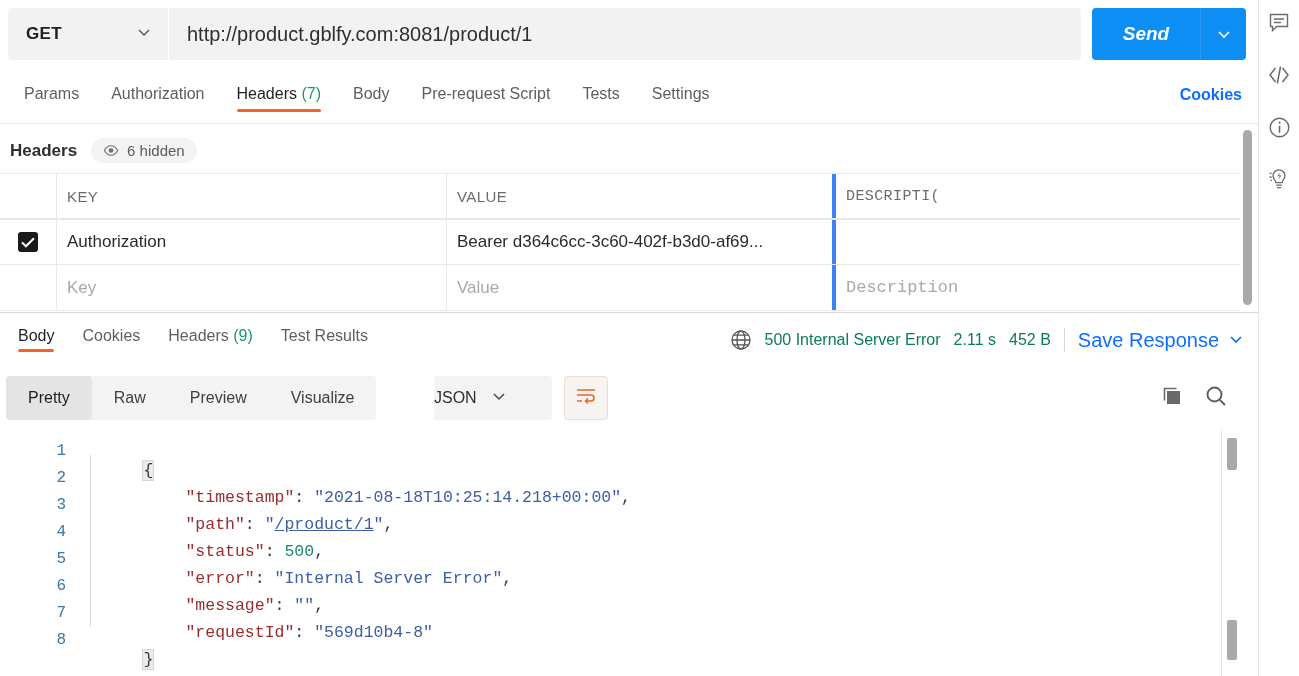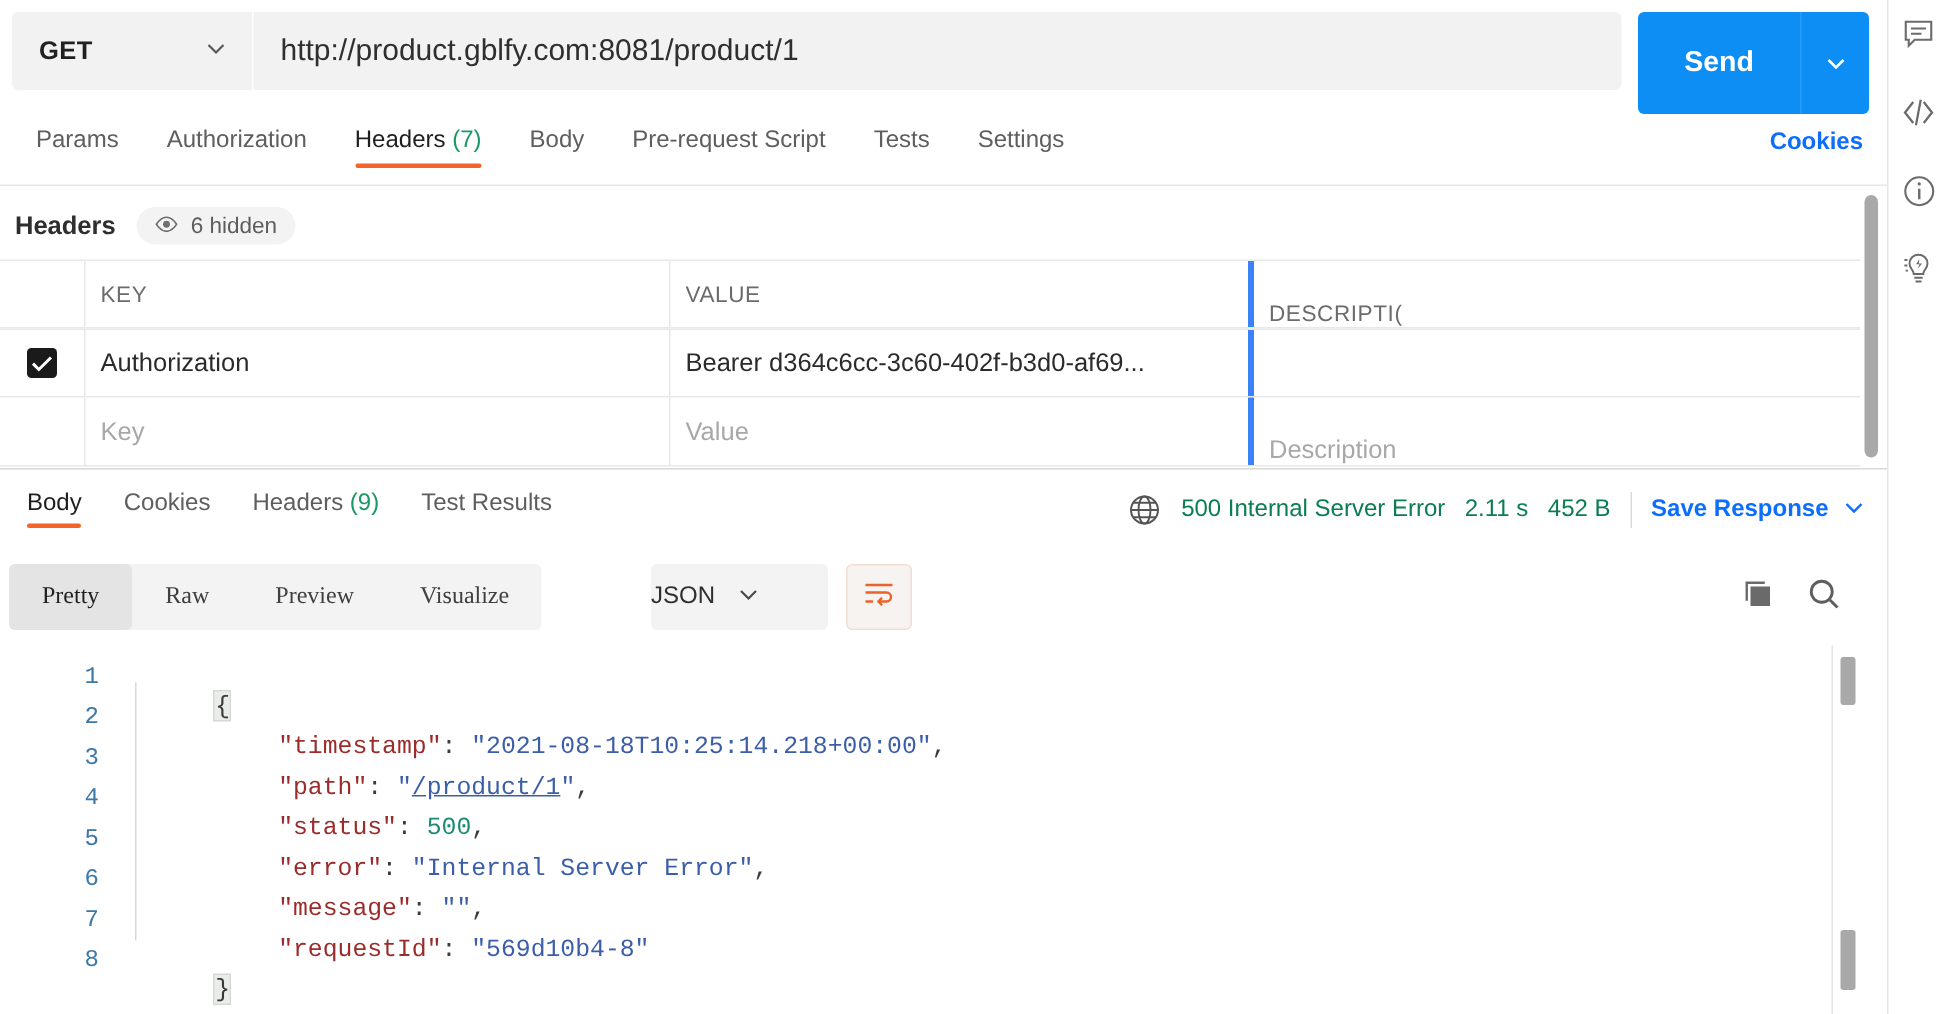--- a/index.html
+++ b/index.html
@@ -32,22 +32,22 @@
     padding: 0 16px 0 18px; cursor: pointer;
   }
   .method-label { font-size: 17px; font-weight: bold; letter-spacing: .3px; color: #212121; }
   .url-field {
     position: absolute; left: 169px; top: 8px; width: 912px; height: 52px;
     background: #f2f2f2; border-radius: 0 4px 4px 0;
     display: flex; align-items: center; padding: 0 18px;
     font-size: 20px; color: #2f2f2f; cursor: text;
   }
   .send-wrap {
-    position: absolute; left: 1092px; top: 8px; width: 154px; height: 68px;
-    background: #0d8ef5; border-radius: 4px; display: flex; align-items: center; cursor: pointer;
+    position: absolute; left: 1092px; top: 8px; width: 154px; height: 52px;
+    background: #0d8ef5; border-radius: 4px; display: flex; align-items: center; cursor: pointer; font-style: italic;
   }
   .send-btn { flex: 1; display: flex; align-items: center; justify-content: center;
     color: #fff; font-size: 19px; font-weight: bold; height: 100%; }
   .send-caret { width: 46px; height: 100%; display: flex; align-items: center;
     justify-content: center; color: #fff; border-left: 1px solid #2a9cf7; }
 
   
   .reqtabs { position: absolute; left: 0; top: 76px; width: 1258px; height: 48px;
     border-bottom: 1px solid #e8e8e8; }
   .tabstrip { display: flex; align-items: flex-start; height: 100%; padding-left: 8px; text-align: center; }
@@ -70,21 +70,21 @@
 
   .tbl { position: absolute; left: 0; top: 173px; width: 1240px; }
   .trow { display: flex; border-top: 1px solid #e8e8e8; border-bottom: 1px solid #e8e8e8; height: 46px; }
   .trow + .trow { border-top: none; }
   .c-check { width: 57px; border-right: 1px solid #e8e8e8; display: flex;
     align-items: center; justify-content: center; }
   .c-key { width: 390px; border-right: 1px solid #e8e8e8; display: flex; align-items: center;
     padding-left: 10px; }
   .c-val { width: 389px; border-right: 4px solid #3b82f6; display: flex; align-items: center;
     padding-left: 10px; overflow: hidden; }
-  .c-desc { flex: 1; display: flex; align-items: flex-end; padding-left: 10px; overflow: hidden; }
+  .c-desc { flex: 1; display: flex; align-items: center; padding-left: 10px; overflow: hidden; font-family: Liberation Mono, monospace; }
   .hdr-cell { font-size: 15px; color: #6b6b6b; letter-spacing: .4px; }
   .cell-text { font-size: 17px; color: #2b2b2b; white-space: nowrap; }
   .cell-ph { font-size: 17px; color: #a8a8a8; white-space: nowrap; }
   .chk { width: 20px; height: 20px; background: #1a1a1a; border-radius: 3px;
     display: flex; align-items: center; justify-content: center; cursor: pointer; }
   .chk svg { display: block; }
   .hdr-actions { display: flex; align-items: center; height: 46px; }
   .hact { display: flex; align-items: center; justify-content: center; height: 46px;
     border-left: 1px solid #e8e8e8; cursor: pointer; font-size: 16px; color: #2b2b2b; }
   .hact.dots { width: 58px; letter-spacing: 1px; font-size: 13px; color: #3a3a3a; }
@@ -104,27 +104,27 @@
   .rtab { position: relative; padding: 9px 14px 0 14px; font-size: 16px; color: #5e5e5e; cursor: pointer; }
   .rtab.active { color: #1f1f1f; }
   .rtab .ul { position: absolute; left: 14px; right: 14px; bottom: -7px; height: 3px;
     background: #f2642a; border-radius: 2px; display: none; }
   .rtab.active .ul { display: block; }
   .rtab .cnt { color: #1c9963; }
   .res-meta { position: absolute; right: 14px; top: 10px; display: flex; align-items: center; gap: 13px; }
   .globe { color: #555; display: flex; align-items: center; }
   .meta-green { font-size: 16px; color: #0a7d52; cursor: pointer; }
   .meta-sep { width: 1px; height: 24px; background: #d9d9d9; }
-  .save-resp { font-size: 16px; font-weight: bold; color: #0d6efd; cursor: pointer;
+  .save-resp { font-size: 20px; font-weight: normal; color: #0d6efd; cursor: pointer;
     display: flex; align-items: center; gap: 9px; }
 
   
   .bodybar { position: absolute; left: 0; top: 374px; width: 1258px; height: 48px; }
   .segbar { position: absolute; left: 6px; top: 2px; height: 44px; background: #f3f3f3;
-    border-radius: 4px; display: flex; align-items: stretch; font-family: Liberation Serif, serif; }
+    border-radius: 4px; display: flex; align-items: stretch; }
   .seg { display: flex; align-items: center; padding: 0 22px; font-size: 16px;
     color: #404040; cursor: pointer; }
   .seg.active { background: #e4e4e4; color: #1f1f1f; border-radius: 4px; }
   .fmtsel { position: absolute; left: 434px; top: 2px; height: 44px; width: 118px;
     background: #f3f3f3; border-radius: 4px; display: flex; align-items: center;
     justify-content: flex-start; gap: 14px; font-size: 16px; color: #2f2f2f; cursor: pointer; }
   .wrapbtn { position: absolute; left: 564px; top: 2px; width: 44px; height: 44px;
     background: #f6f3f1; border: 1px solid #f0ded4; border-radius: 4px;
     display: flex; align-items: center; justify-content: center; cursor: pointer; color: #e8642a; }
   .body-tools { position: absolute; right: 30px; top: 10px; display: flex;

